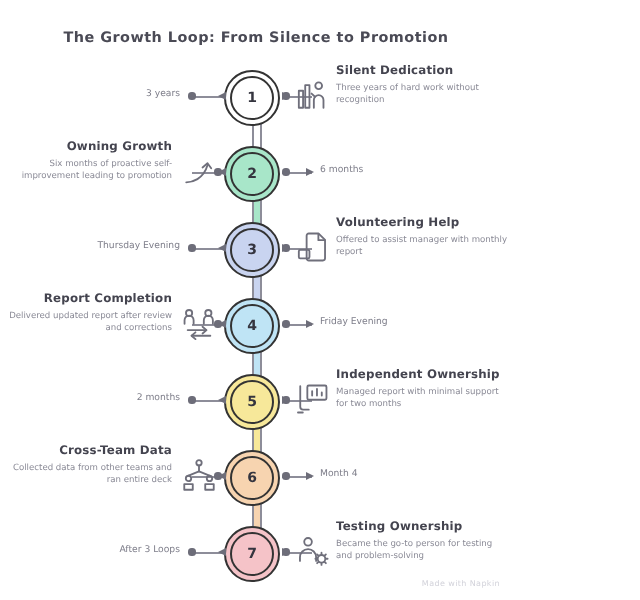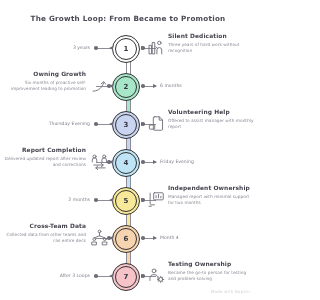--- a/index.html
+++ b/index.html
@@ -106,21 +106,21 @@
   .icon svg{width:100%;height:100%;display:block;}
 
   #footer{
     position:absolute;right:6px;bottom:6px;
     font-size:4px;color:#d2d2da;letter-spacing:.2px;
   }
 </style>
 </head>
 <body>
 
-<div id="title">The Growth Loop: From Became to Promotion</div>
+<div id="title">The Growth Loop: From Silence to Promotion</div>
 
 <div id="timeline">
     <div class="step" style="top: 0px;">
       <div class="spine" style="top:32px;height:11px;background:#ffffff;"></div>
       <div class="node">
         <div class="ring-outer" style="background:#ffffff;"></div>
         <div class="ring-mid"></div>
         <div class="ring-in" style="background:#ffffff;"></div>
         <span class="num">1</span>
       </div>

